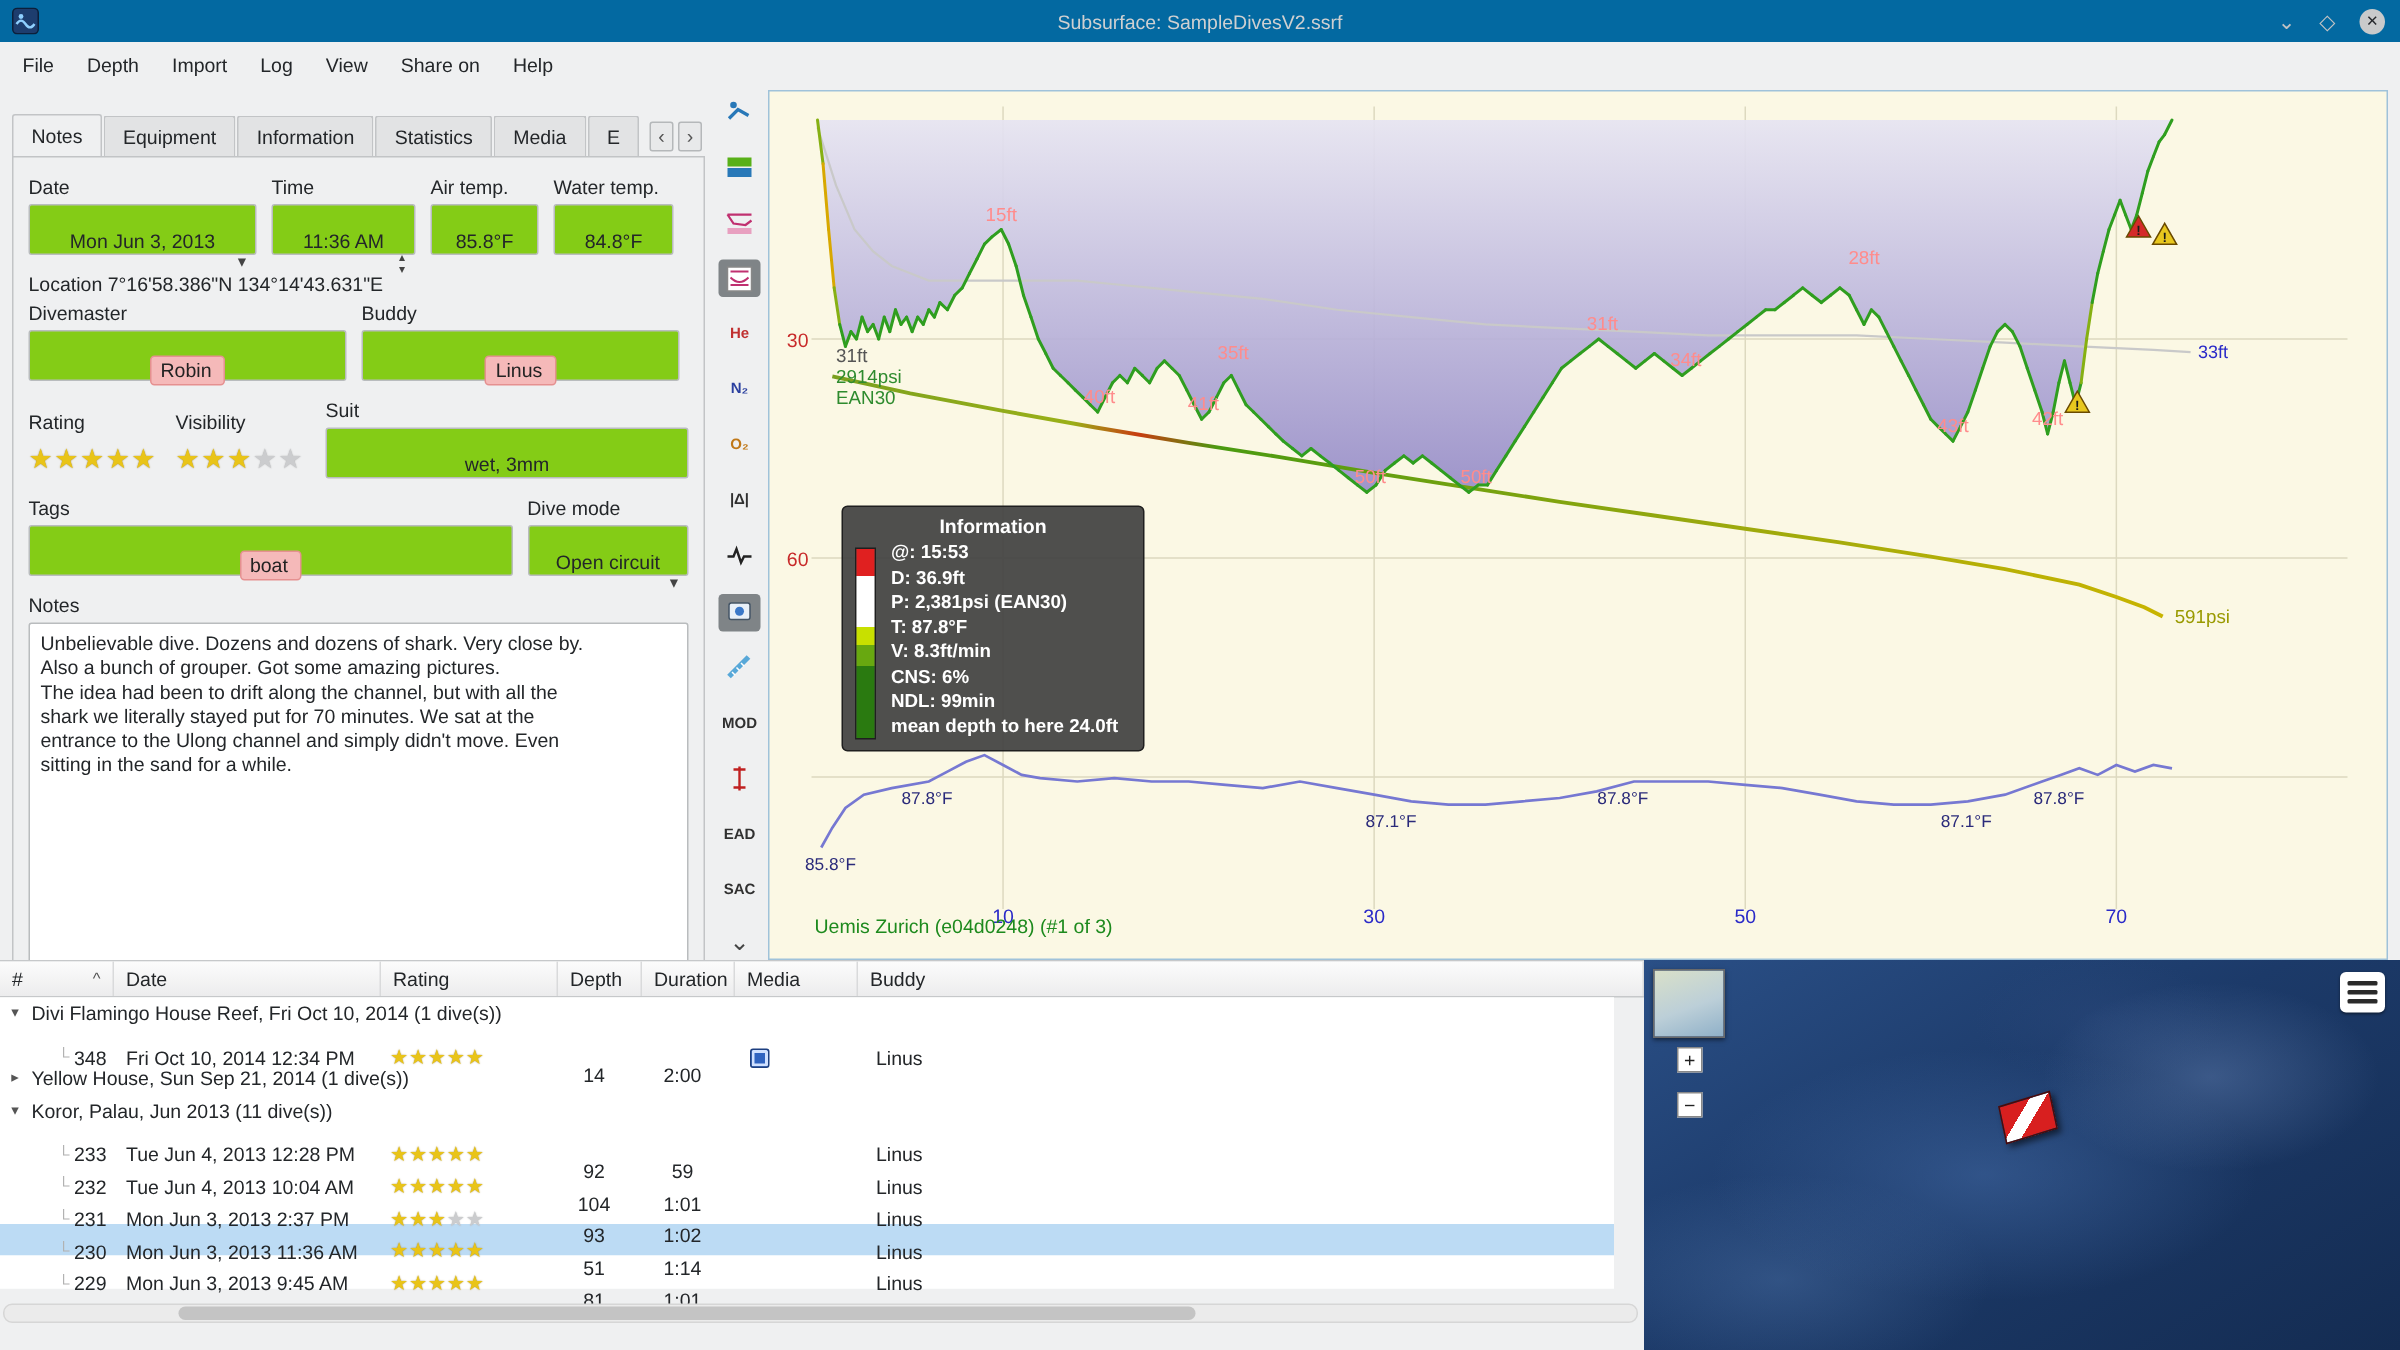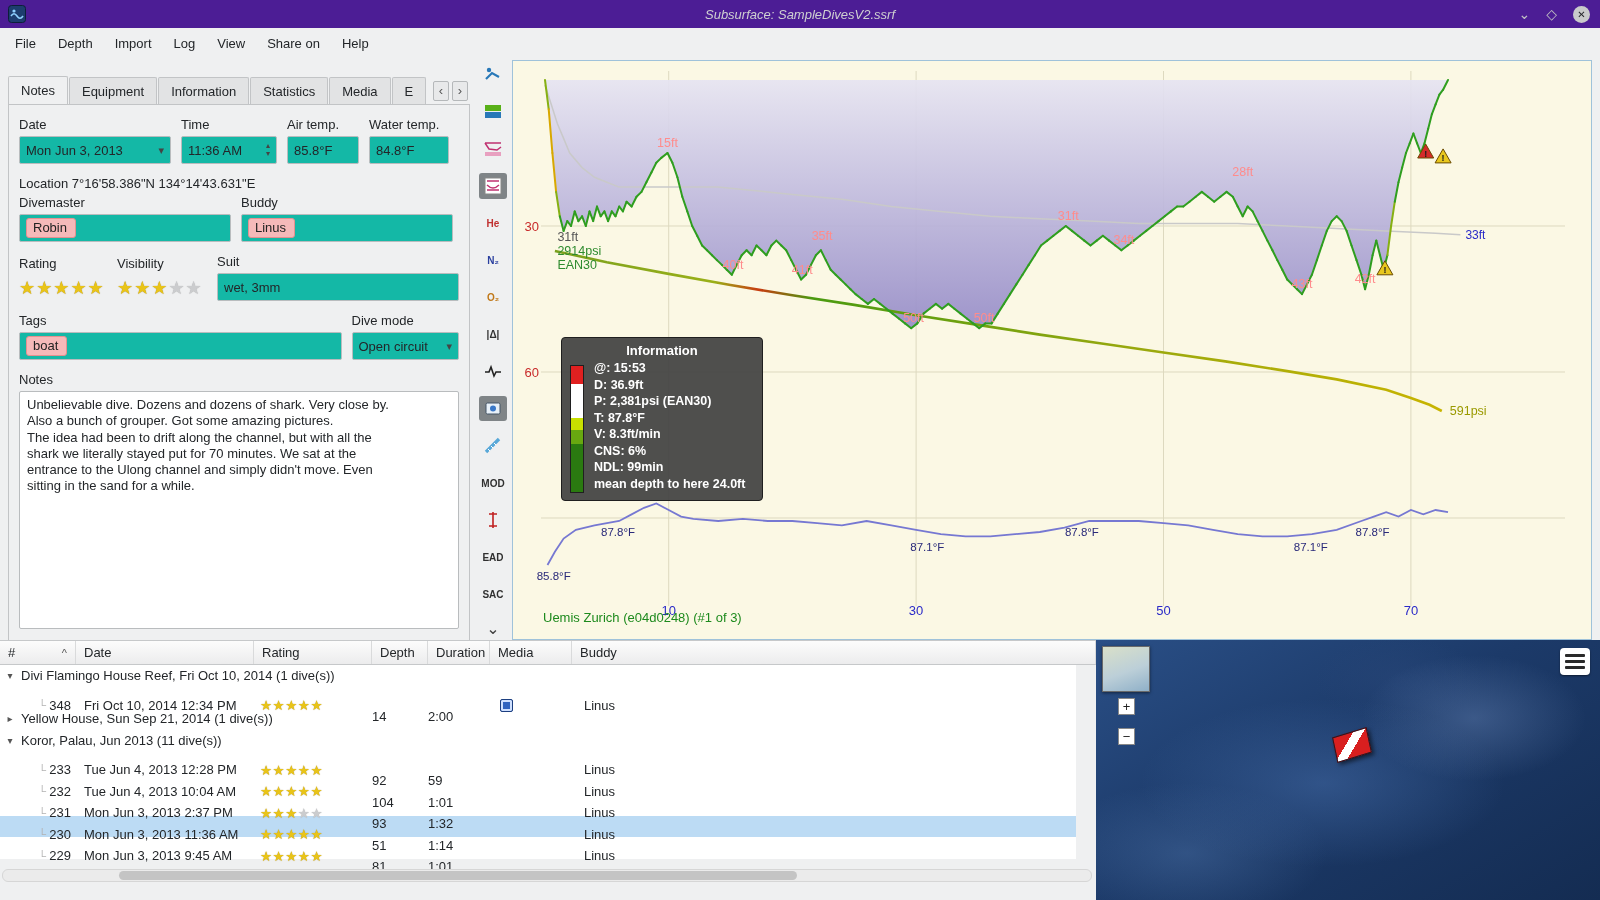--- a/index.html
+++ b/index.html
@@ -1,20 +1,20 @@
 <!DOCTYPE html>
 <html><head>
 <meta charset="utf-8">
 <style>
 *{margin:0;padding:0;box-sizing:border-box;font-family:"Liberation Sans","DejaVu Sans",sans-serif;}
 html,body{width:1600px;height:900px;overflow:hidden;}
 .window{position:relative;width:1600px;height:900px;background:#eff0f1;}
 
 
-.titlebar{position:absolute;top:0;left:0;right:0;height:28px;background:#4c1d95;display:flex;align-items:center;color:#d5d6d7;z-index:50;font-style:italic;}
+.titlebar{position:absolute;top:0;left:0;right:0;height:28px;background:#0369a1;display:flex;align-items:center;color:#d5d6d7;z-index:50;}
 .titlebar .title{position:absolute;left:0;right:0;text-align:center;font-size:13px;color:#cfd0d1;}
 .app-icon{margin-left:8px;z-index:2;width:18px;height:18px;}
 .win-controls{position:absolute;right:10px;display:flex;gap:16px;align-items:center;font-size:14px;z-index:2;}
 .win-btn{color:#c2c3c4;}
 .close-btn{width:17px;height:17px;border-radius:50%;background:#c9cacb;color:#26282c;display:flex;align-items:center;justify-content:center;font-size:10px;font-weight:bold;}
 
 
 .menubar{position:absolute;top:28px;left:0;right:0;height:30px;background:#eff0f1;display:flex;align-items:center;padding-left:4px;font-size:13px;color:#232629;}
 .menu-item{padding:6px 11px;}
 
@@ -22,21 +22,21 @@
 .left-panel{position:absolute;left:8px;top:62px;width:462px;height:578px;margin-top:14px;}
 .tabbar{display:flex;height:28px;align-items:flex-end;position:relative;}
 .tab{padding:6px 12px 5px;font-size:13px;background:#e2e3e4;border:1px solid #c2c4c6;border-bottom:none;margin-right:1px;border-radius:2px 2px 0 0;color:#232629;white-space:nowrap;}
 .tab.active{background:#eff0f1;position:relative;top:1px;padding-bottom:7px;}
 .tab-scrolls{position:absolute;right:2px;bottom:3px;display:flex;gap:3px;}
 .tab-scroll{width:16px;height:20px;border:1px solid #b5b8ba;background:#e8e9ea;text-align:center;line-height:18px;font-size:13px;color:#555;border-radius:2px;}
 .pane{position:absolute;top:28px;bottom:0;left:0;right:0;border:1px solid #c2c4c6;background:#eff0f1;padding:12px 10px 10px 10px;}
 .flabel{display:block;font-size:13px;color:#232629;margin-bottom:4px;}
 .frow{display:flex;gap:10px;margin-bottom:12px;align-items:flex-end;}
 .field{display:flex;flex-direction:column;}
-.input,.combo,.spin{background:#14b8a6;border:1px solid #b9bcbe;border-radius:2px;height:28px;display:flex;align-items:center;padding:4px 6px;font-size:13px;color:#232629;}
+.input,.combo,.spin{background:#84cc16;border:1px solid #b9bcbe;border-radius:2px;height:28px;display:flex;align-items:center;padding:16px 6px;font-size:13px;color:#232629;flex-direction:column;}
 .combo .arrow,.spin-btns{margin-left:auto;}
 .combo .arrow{font-size:11px;color:#444;padding-left:6px;}
 .spin-btns{display:flex;flex-direction:column;font-size:8px;line-height:8px;color:#444;padding-left:4px;}
 .chip{background:#f5b9b9;border:1px solid #e59090;border-radius:3px;padding:1px 8px 2px 6px;font-size:13px;color:#222;}
 .stars{display:flex;height:26px;align-items:center;}
 .stars span{font-size:18px;letter-spacing:1px;}
 .stars-sm span{font-size:13.5px;letter-spacing:0.5px;}
 .star-f{color:#e9c418;text-shadow:0 0 1px #96781e;}
 .star-e{color:#cbccce;text-shadow:0 0 1px #a8a8a8;}
 .notes-ta{width:440px;height:238px;resize:none;border:1px solid #b9bcbe;background:#fff;font-size:13px;padding:5px 7px;line-height:1.25;color:#232629;border-radius:2px;}
@@ -64,21 +64,21 @@
 .dl-hcell{padding:4px 8px;border-right:1px solid #d9dadb;font-size:13px;display:flex;align-items:center;}
 .dl-hcell .sort{margin-left:auto;font-size:11px;color:#555;}
 .dl-body{background:#fff;width:1076px;}
 .dl-row{display:grid;grid-template-columns:76px 178px 118px 56px 62px 82px 1fr;height:21.5px;align-items:center;background:#fff;width:1076px;}
 .dl-row.selected{background:#bcdbf4;}
 .trip-row{display:flex;align-items:center;height:21.5px;padding-left:5px;background:#fff;width:1076px;gap:6px;}
 .expander{font-size:10px;color:#555;width:10px;text-align:center;}
 .num-cell{display:flex;justify-content:flex-end;align-items:center;padding-right:5px;gap:3px;}
 .branch{color:#b2b2b2;font-size:11px;}
 .c-date{padding-left:8px;}
-.c-right{text-align:left;padding-right:8px;margin-top:22px;}
+.c-right{text-align:center;padding-right:8px;margin-top:22px;}
 .c-rating{padding-left:6px;}
 .c-media{padding-left:10px;display:flex;align-items:center;}
 .c-buddy{padding-left:12px;}
 .media-ic{width:13px;height:13px;background:#2f63c0;border-radius:2px;border:1px solid #1d3f80;box-shadow:inset 0 0 0 2px #cfe0ff;}
 .vtrack{position:absolute;right:0;top:664px;width:20px;height:194px;background:#ececec;border-left:1px solid #ddd;}
 .hscroll{position:absolute;left:2px;top:229px;width:1090px;height:13px;background:#ebebeb;border:1px solid #d6d6d6;border-radius:6px;}
 .hthumb{position:absolute;left:116px;width:678px;top:1px;bottom:1px;background:#c4c4c4;border-radius:5px;}
 
 
 .map{position:absolute;left:1096px;top:640px;width:504px;height:260px;overflow:hidden;
@@ -679,21 +679,21 @@
           </div>
           <div class="c-date">Mon Jun 3, 2013 2:37 PM</div>
           <div class="c-rating stars stars-sm">
             <span class="star-f">★</span>
             <span class="star-f">★</span>
             <span class="star-f">★</span>
             <span class="star-e">★</span>
             <span class="star-e">★</span>
           </div>
           <div class="c-right">93</div>
-          <div class="c-right">1:32</div>
+          <div class="c-right">1:02</div>
           <div class="c-media"></div>
           <div class="c-buddy">Linus</div>
         </div>
         <div class="dl-row selected">
           <div class="num-cell">
             <span class="branch">└</span>
             <span>230</span>
           </div>
           <div class="c-date">Mon Jun 3, 2013 11:36 AM</div>
           <div class="c-rating stars stars-sm">

